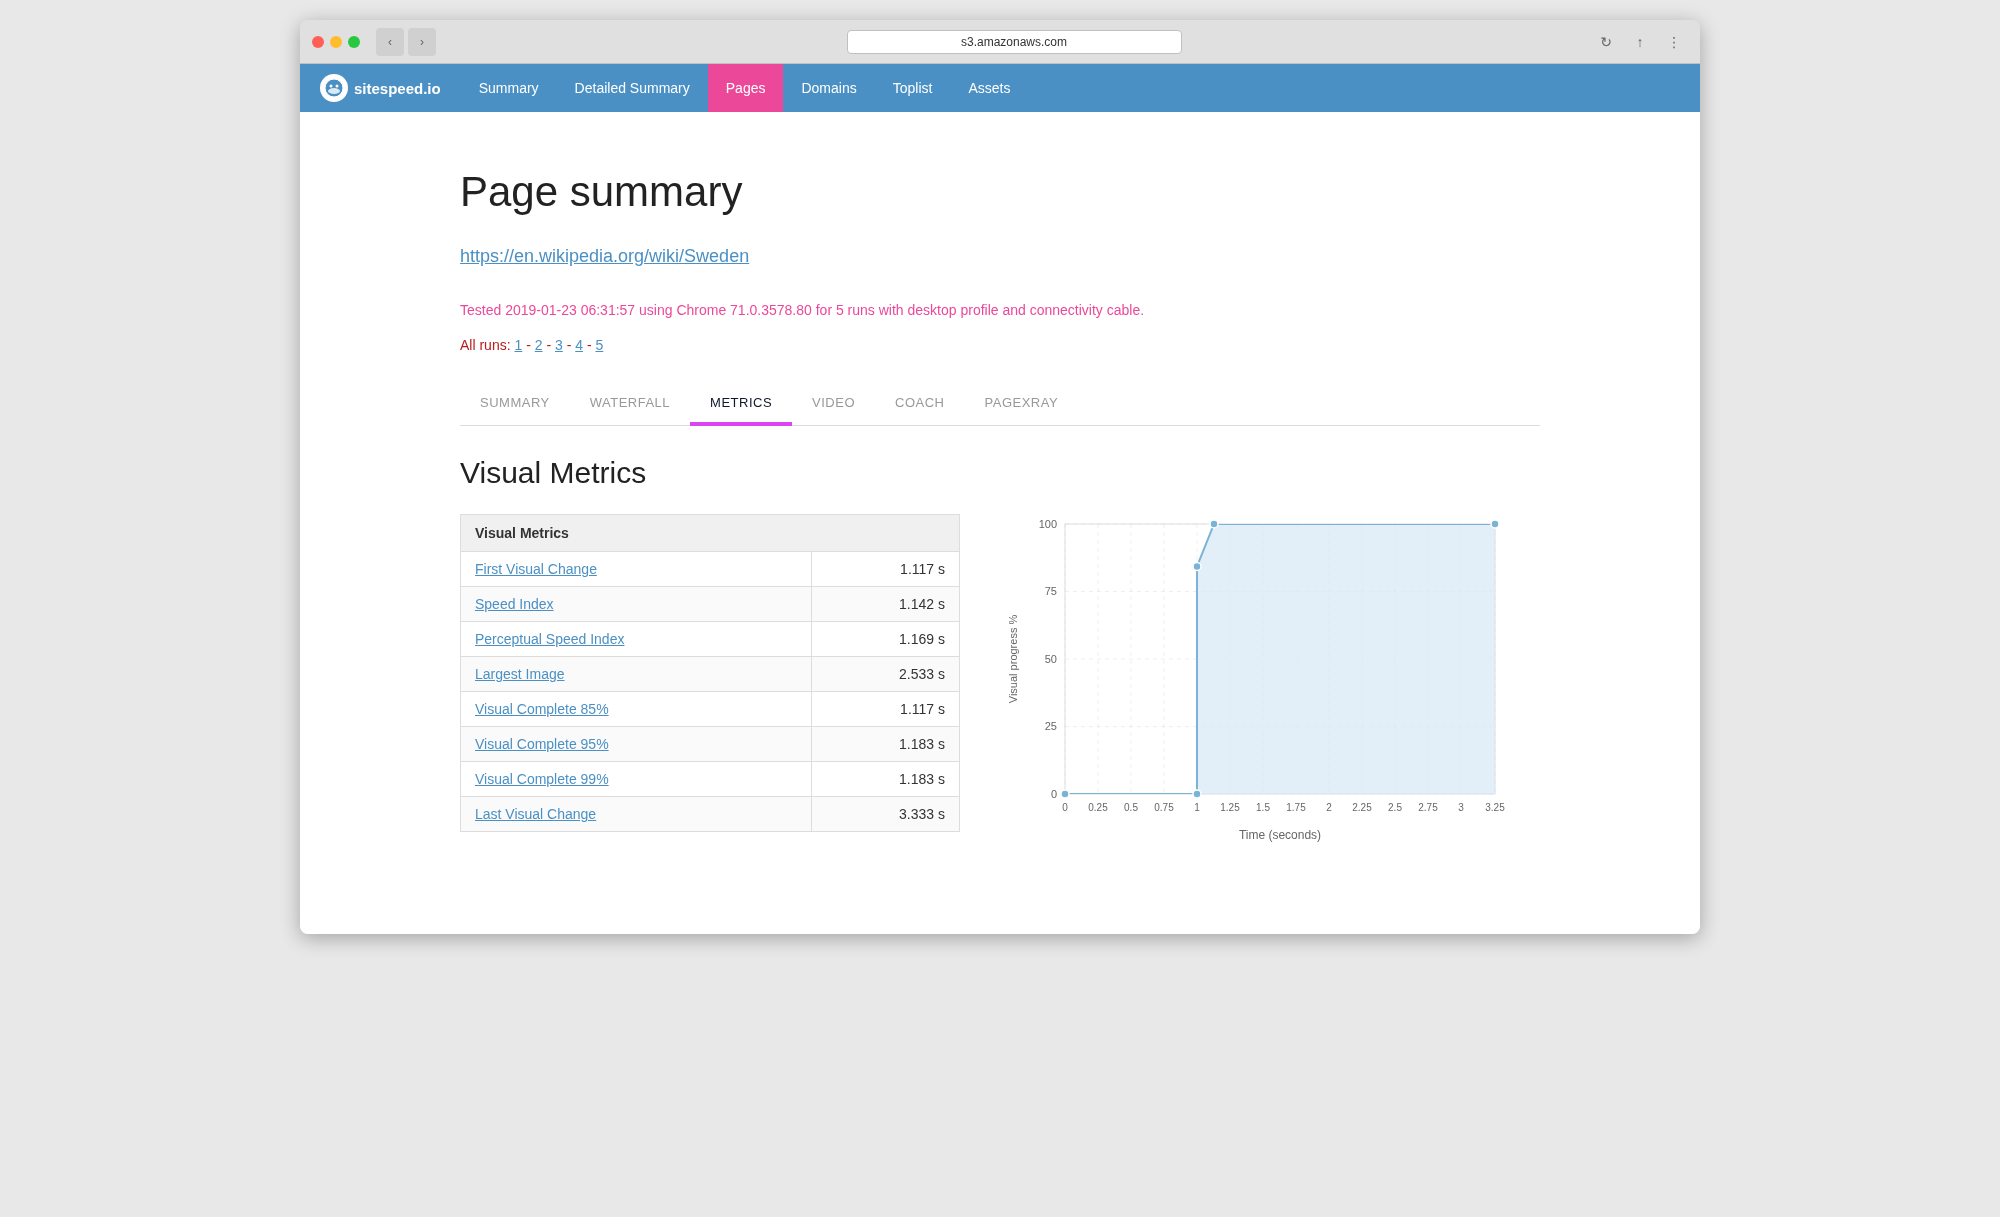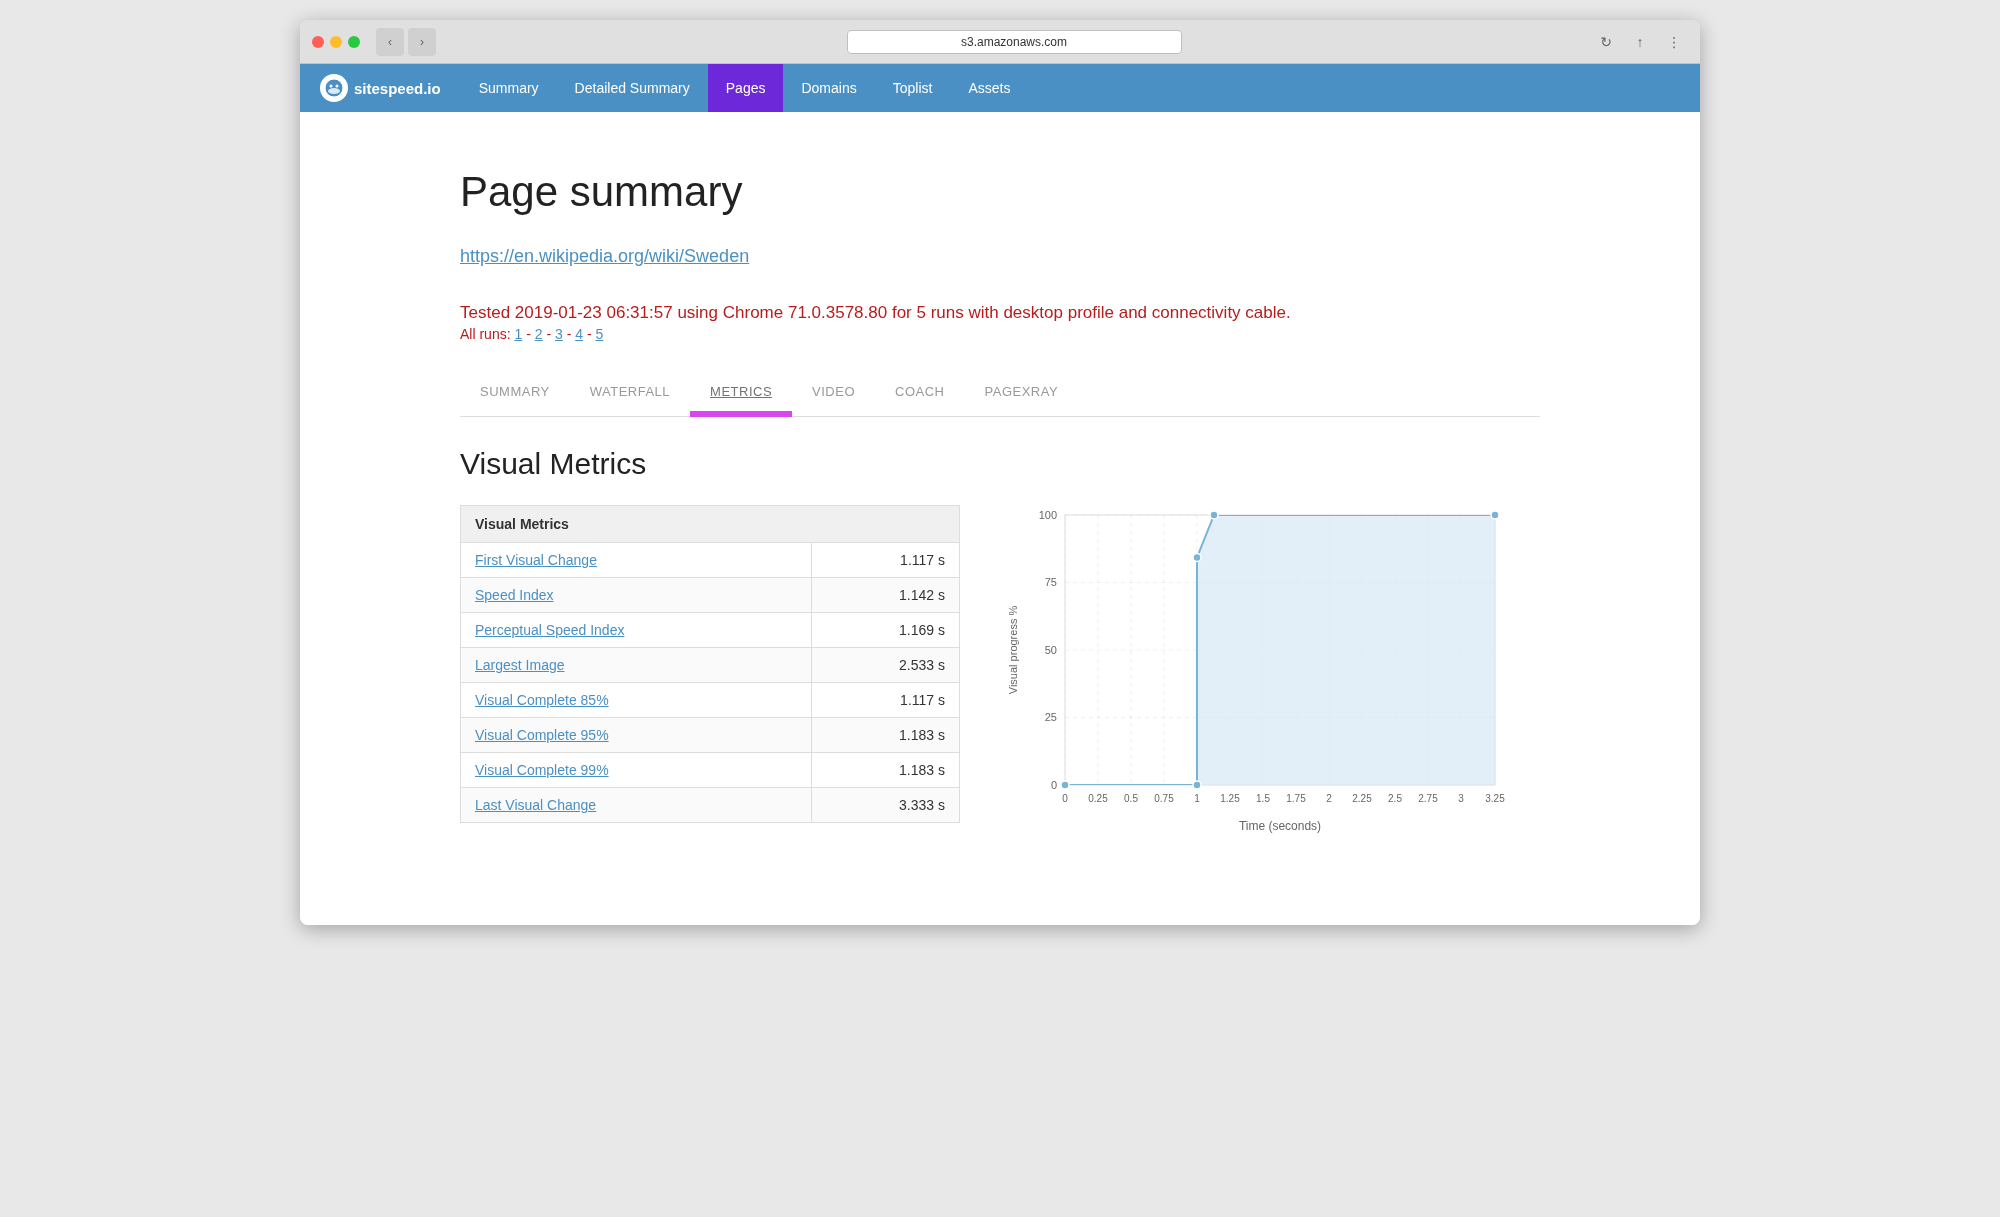--- a/index.html
+++ b/index.html
@@ -141,21 +141,21 @@
       display: flex;
       align-items: center;
       color: white;
       font-size: 14px;
       cursor: pointer;
       text-decoration: none;
       white-space: nowrap;
     }
 
     .nav-item.active {
-      background: #6d28d9;
+      background: #ec4899;
       color: white;
     }
 
     
     .browser-content {
       background: white;
       min-height: 800px;
       padding: 16px;
     }
 
@@ -175,23 +175,23 @@
     .page-url {
       font-size: 18px;
       color: #4a90c4;
       text-decoration: underline;
       display: inline-block;
       margin-bottom: 32px;
       cursor: pointer;
     }
 
     .page-description {
-      font-size: 17px;
-      color: #b91c1c;
-      margin-bottom: 0;
+      font-size: 14px;
+      color: #ec4899;
+      margin-bottom: 16px;
       line-height: 1.6;
     }
 
     .all-runs {
       font-size: 14px;
       color: #444;
       margin-bottom: 30px;
     }
 
     .all-runs a {
@@ -216,23 +216,22 @@
       font-size: 13px;
       font-weight: 500;
       color: #999;
       cursor: pointer;
       letter-spacing: 0.5px;
       border-bottom: 2px solid transparent;
       margin-bottom: -1px;
     }
 
     .tab.active {
-      color: #737373;
-      border-bottom: 6px solid #d946ef;
-      text-decoration: underline;
+      color: #0f172a;
+      border-bottom: 4px solid #d946ef;
     }
 
     
     .section-title {
       font-size: 30px;
       font-weight: 400;
       color: #222;
       margin-bottom: 24px;
     }
 

